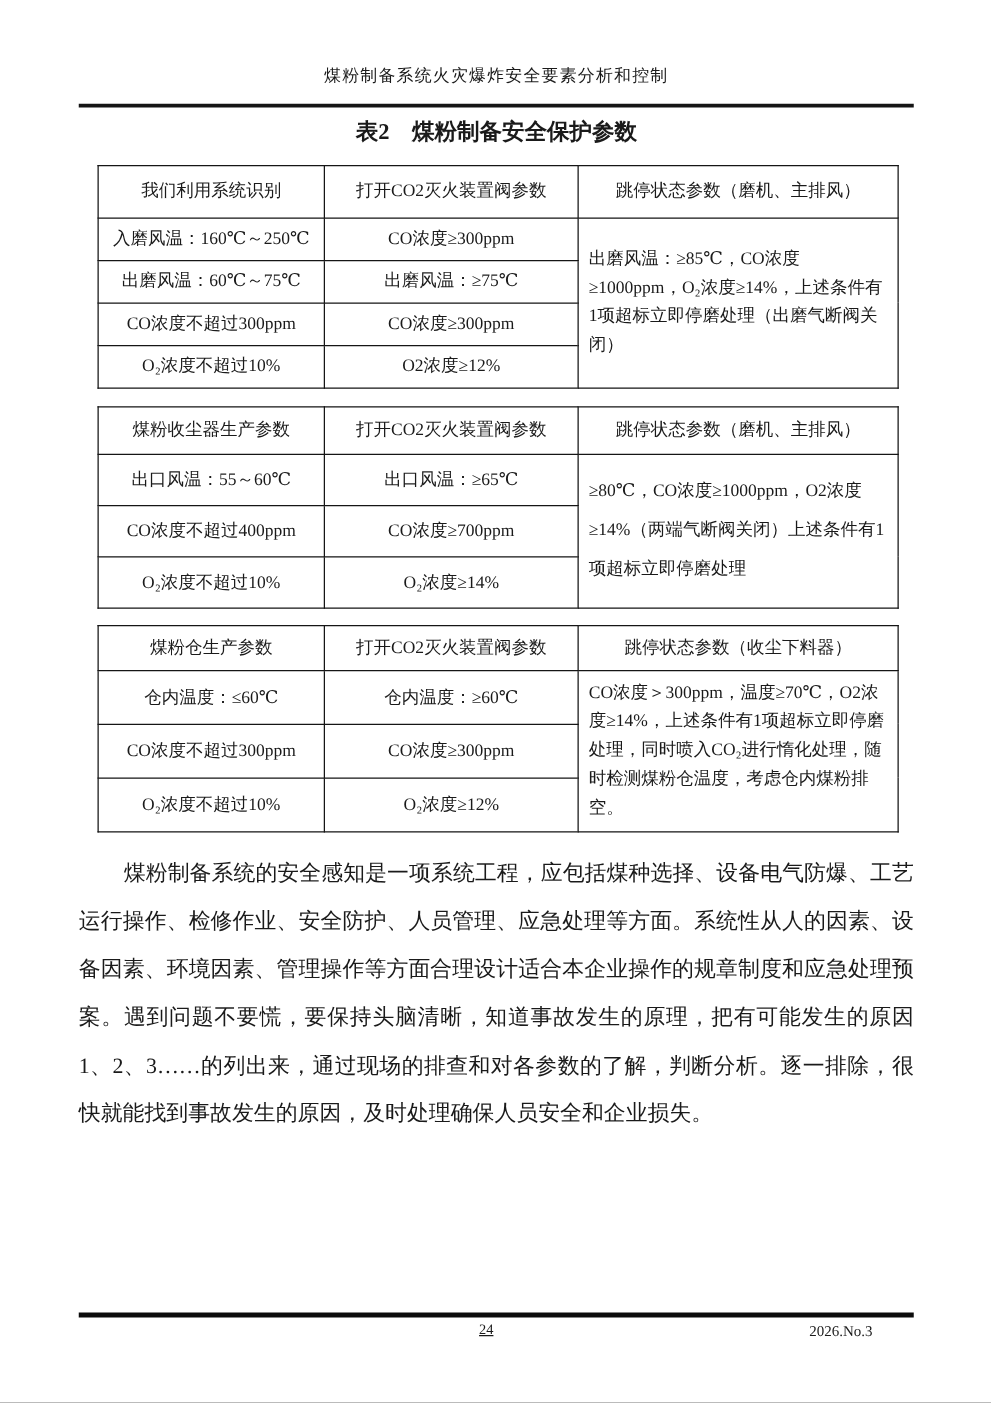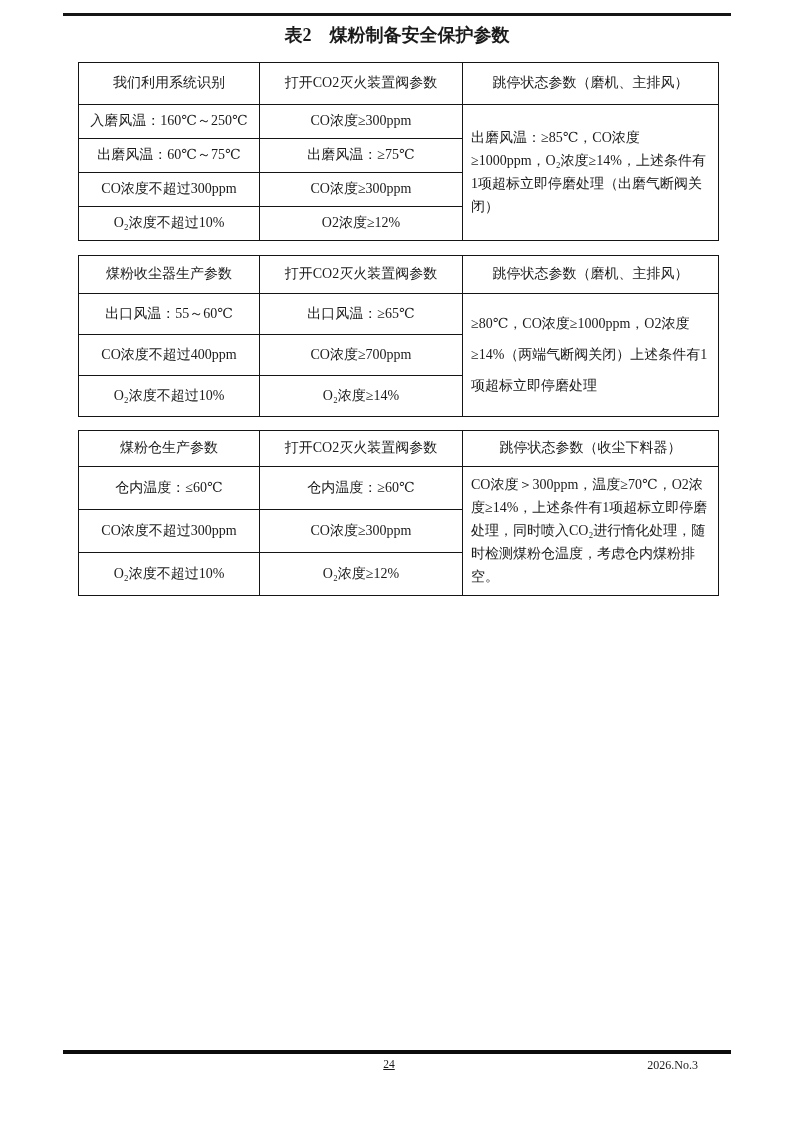--- a/index.html
+++ b/index.html
@@ -111,20 +111,21 @@
     right: 33px;
     font-size: 12px;
   }
 </style>
 </head>
 <body>
 
 <div class="page">
   <div class="content">
 
+    <div class="header-title">煤粉制备系统火灾爆炸安全要素分析和控制</div>
     <div class="header-rule"></div>
 
     <div class="table-caption">表2　煤粉制备安全保护参数</div>
 
     <table class="tbl t1">
       <colgroup>
           <col class="c1">
           <col class="c2">
           <col class="c3">
         </colgroup>
@@ -204,20 +205,21 @@
         <td>CO浓度≥300ppm</td>
       </tr>
       <tr>
         <td>O₂浓度不超过10%</td>
         <td>O₂浓度≥12%</td>
       </tr>
     </tbody>
       </table>
 
 
+    <p class="body-para">煤粉制备系统的安全感知是一项系统工程，应包括煤种选择、设备电气防爆、工艺运行操作、检修作业、安全防护、人员管理、应急处理等方面。系统性从人的因素、设备因素、环境因素、管理操作等方面合理设计适合本企业操作的规章制度和应急处理预案。遇到问题不要慌，要保持头脑清晰，知道事故发生的原理，把有可能发生的原因1、2、3……的列出来，通过现场的排查和对各参数的了解，判断分析。逐一排除，很快就能找到事故发生的原因，及时处理确保人员安全和企业损失。</p>
 
   </div>
 
   <div class="footer-rule"></div>
   <div class="footer-row">
     <span class="page-number">24</span>
     <span class="issue-number">2026.No.3</span>
   </div>
 </div>
 

